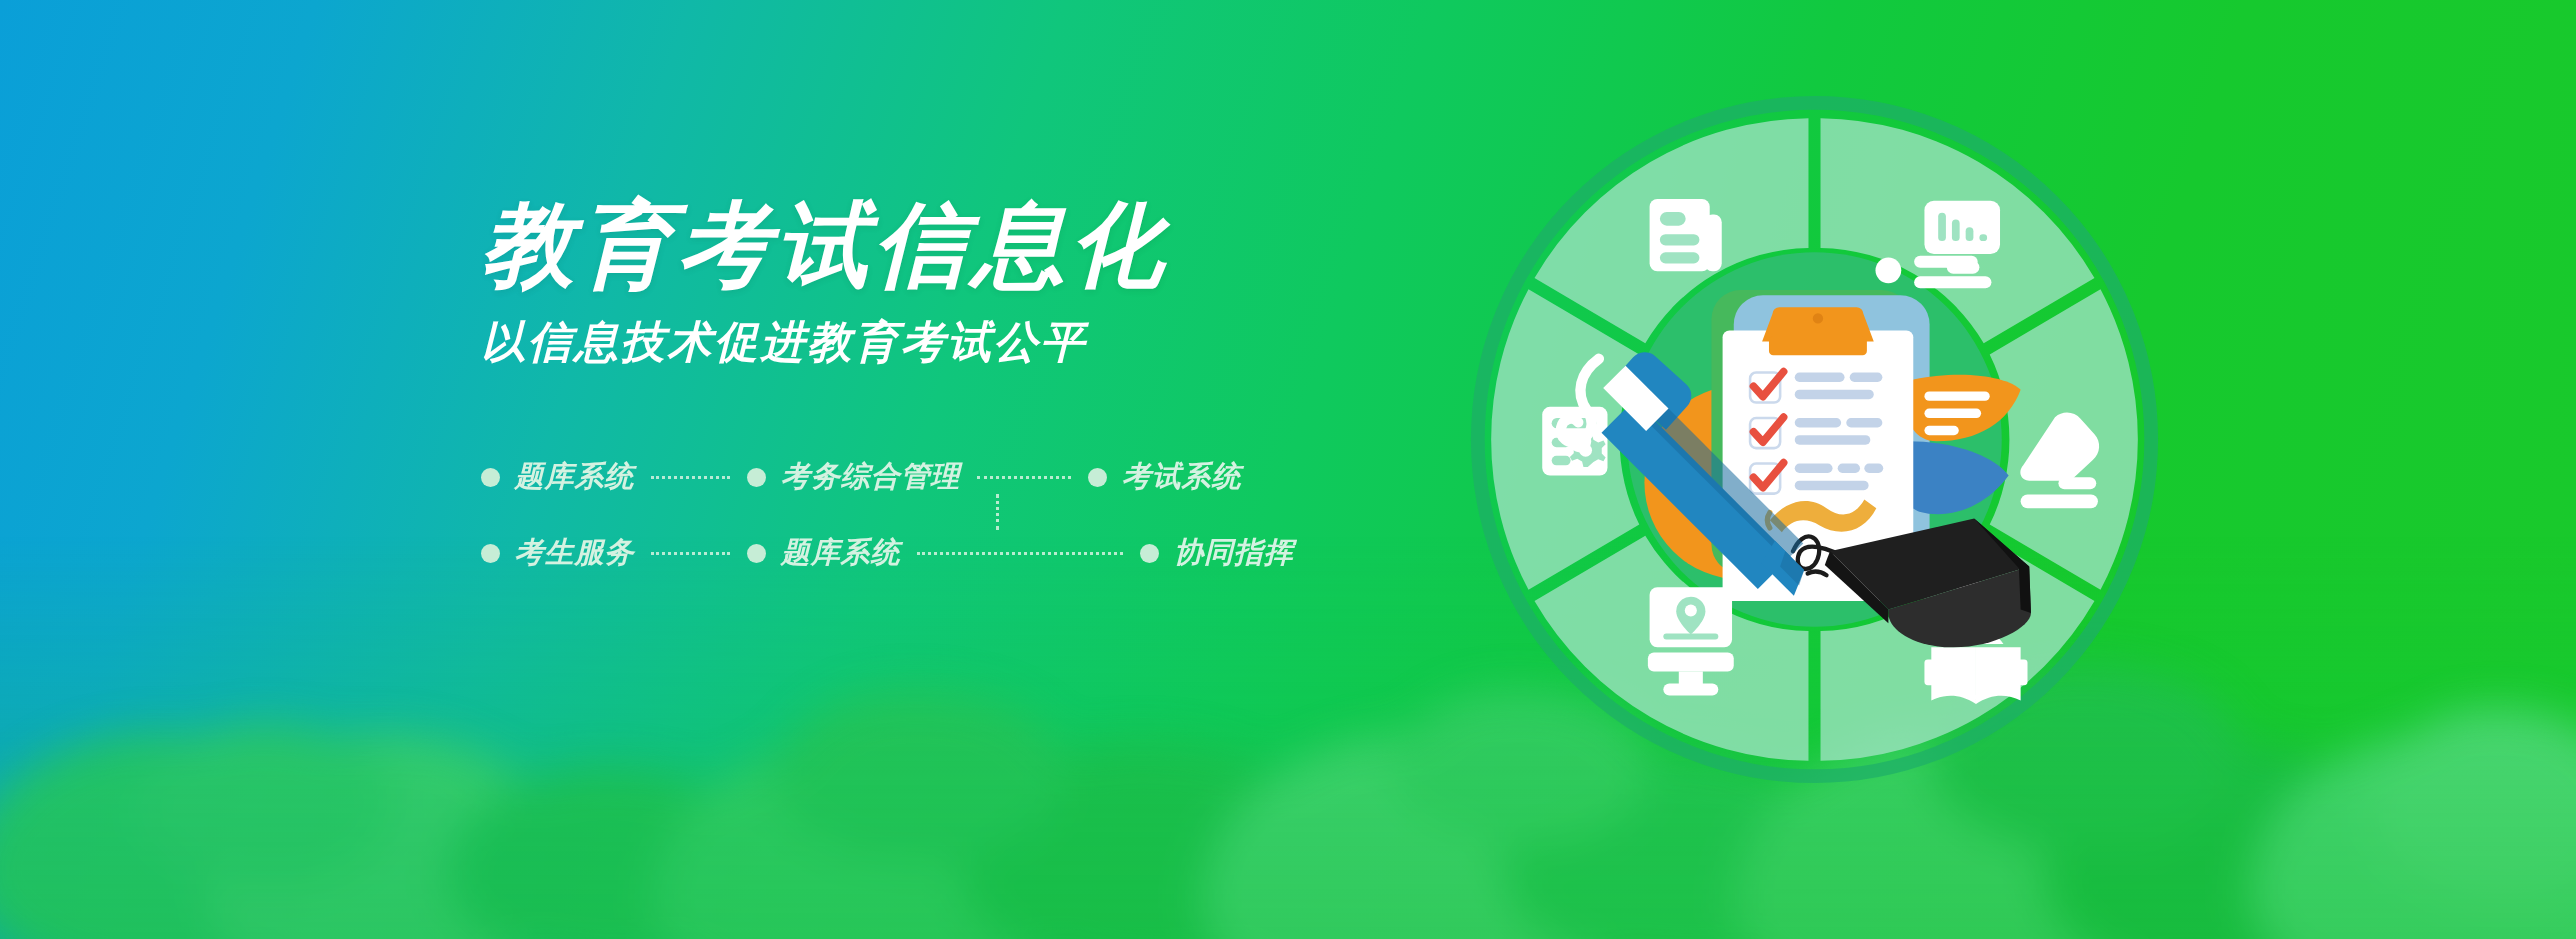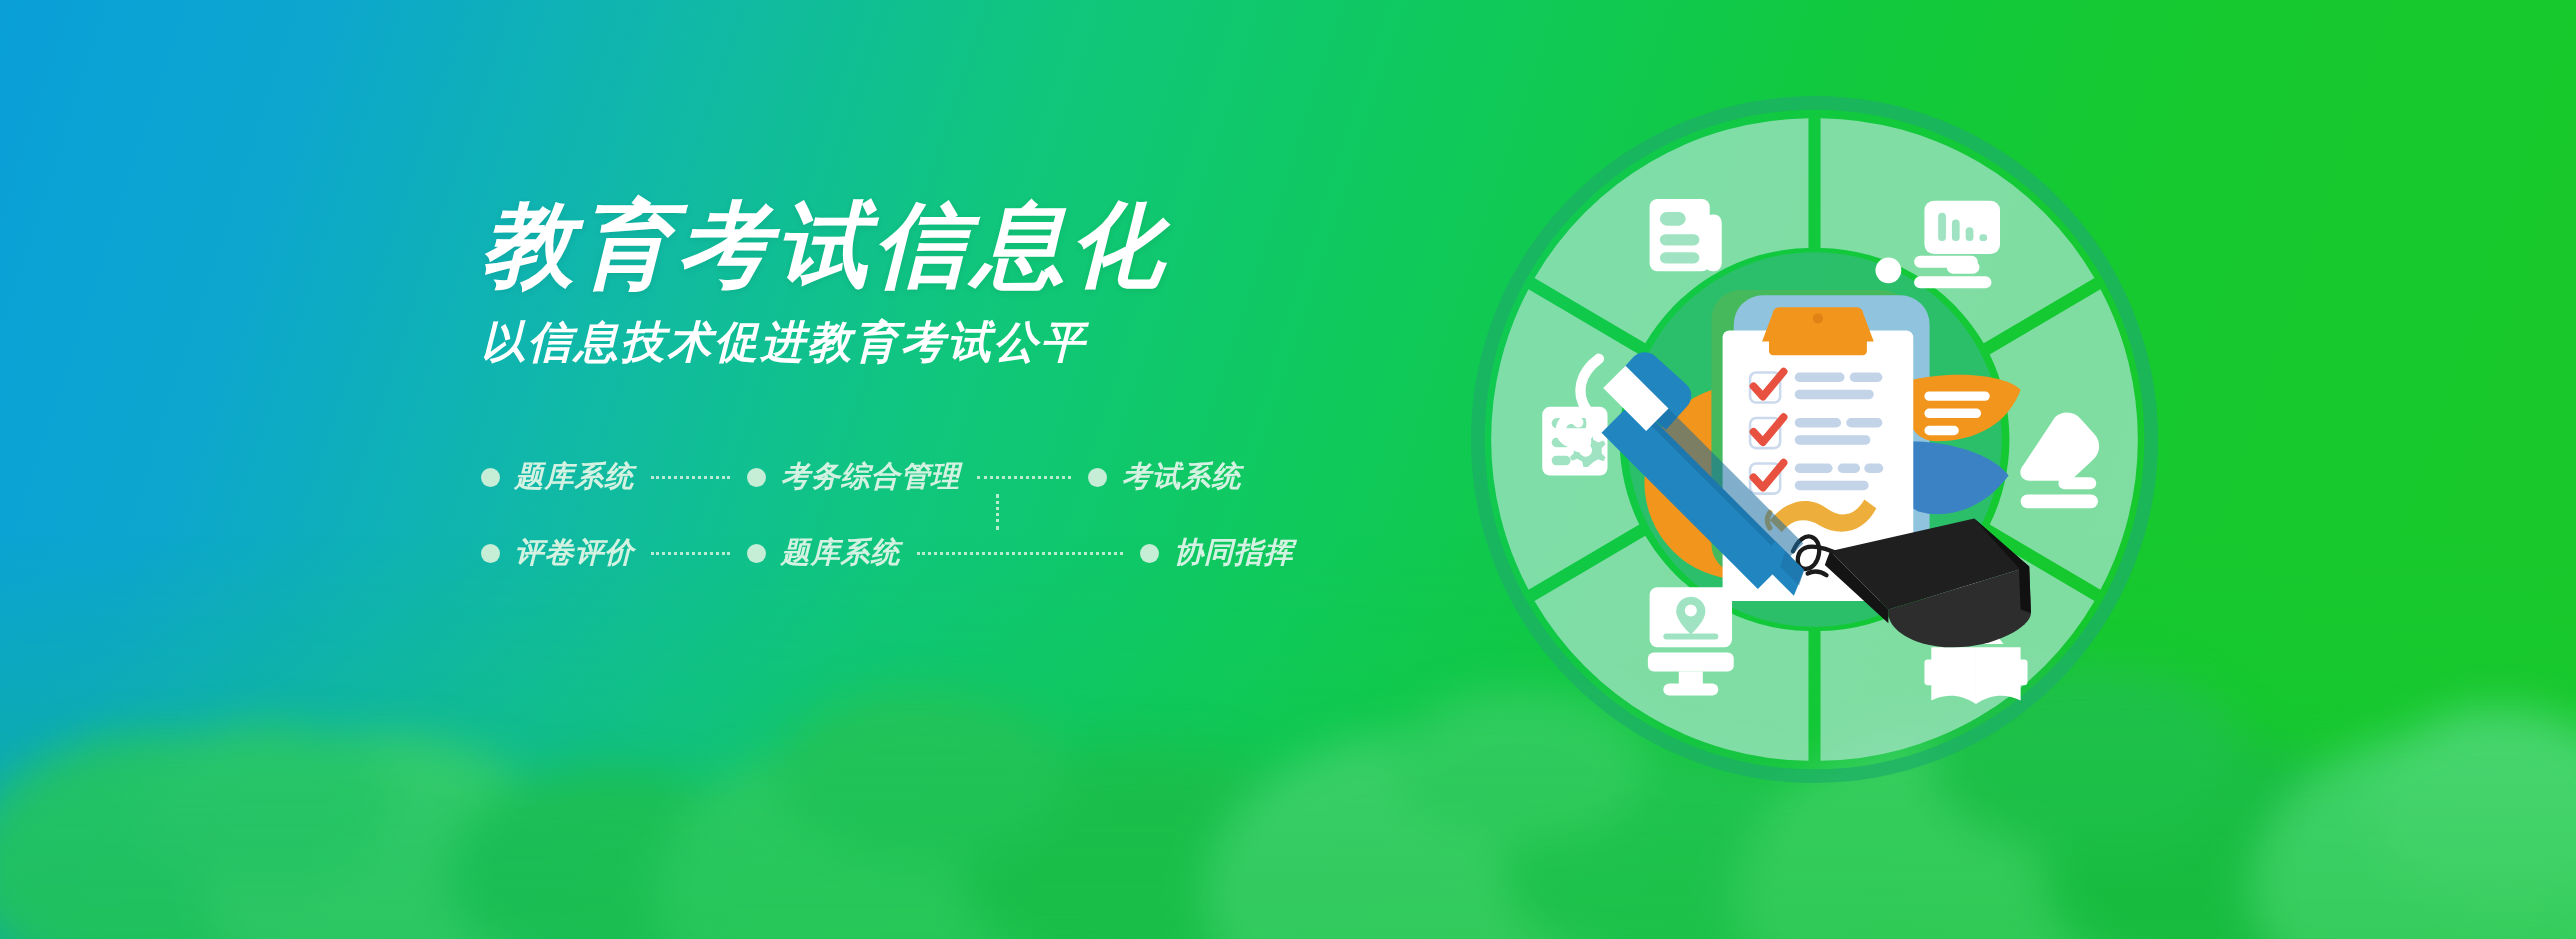--- a/index.html
+++ b/index.html
@@ -179,21 +179,21 @@
         <div class="feat">
           <span class="dot"></span>
           <span class="feat-label">考试系统</span>
         </div>
       </div>
 
       <div class="feature-row">
 
         <div class="feat">
           <span class="dot"></span>
-          <span class="feat-label">评卷评价</span>
+          <span class="feat-label">考生服务</span>
         </div>
 
         <span class="connector c-short"></span>
 
         <div class="feat">
           <span class="dot"></span>
           <span class="feat-label">题库系统</span>
         </div>
 
         <span class="connector c-xxlong"></span>

